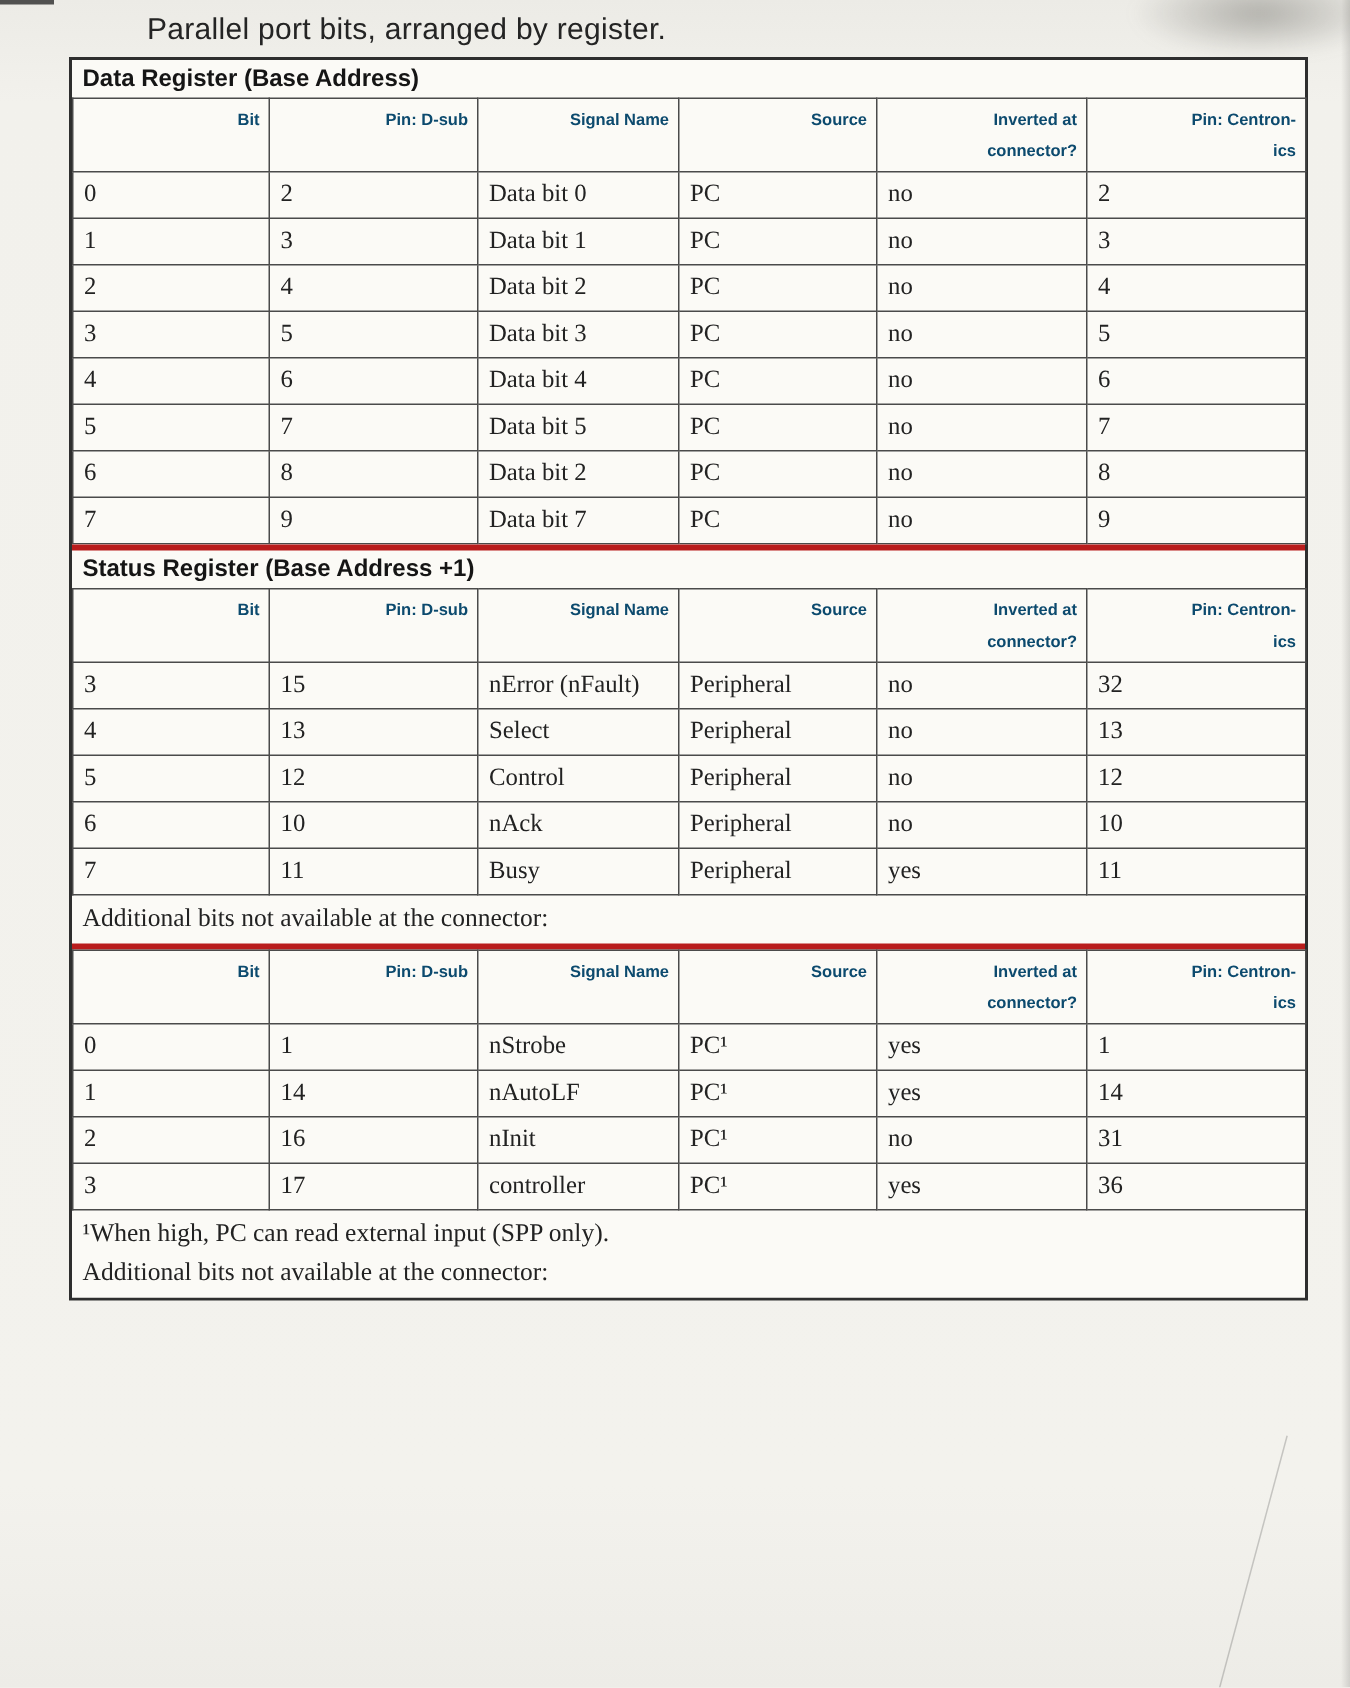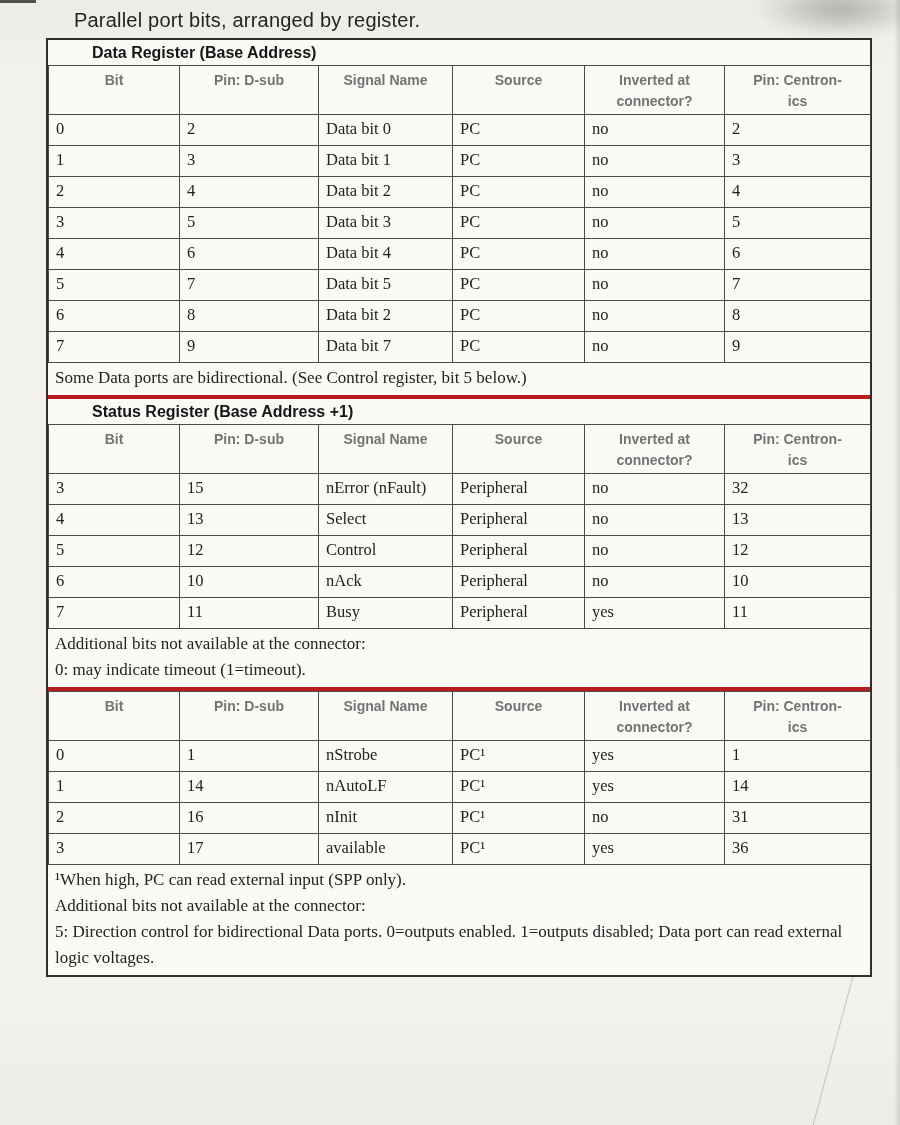--- a/index.html
+++ b/index.html
@@ -20,57 +20,56 @@
   .corner-smudge{position:absolute;right:-24px;top:-20px;width:170px;height:58px;
     background:radial-gradient(ellipse at center,rgba(105,104,98,.45),rgba(105,104,98,0) 70%);
     filter:blur(5px);}
   .right-edge-shadow{position:absolute;right:0;top:0;width:6px;height:100%;
     background:linear-gradient(90deg,rgba(0,0,0,0),rgba(0,0,0,.12));}
   .scratch{position:absolute;right:88px;bottom:-6px;width:1px;height:180px;
     background:rgba(80,80,78,.28);transform:rotate(15deg);transform-origin:bottom center;}
 
   .page-title{
     margin:0;
-    padding:9px 0 6px 74px;
+    padding:9px 0 6px 98px;
     font-size:20px;font-weight:400;color:#242424;
     letter-spacing:.2px;
   }
   .doc-table{
     position:relative;
     margin-left:46px;
     width:822px;
     background:#fbfaf6;
     border:2px solid #2e2e2e;
     box-sizing:content-box;
     color:#1f1f1f;
   }
   .register-section{background:#fbfaf6;}
   .register-section + .register-section{border-top:4px solid #b91c1c;}
   .table-title{
     padding:4px 7px 3px;
     font-size:16px;font-weight:700;color:#151515;
     font-family:"Liberation Sans",sans-serif;
-    margin-left:37px;
   }
   table.grid{
     width:100%;
     border-collapse:collapse;
     table-layout:fixed;
   }
   table.grid col.c0{width:131px}
   table.grid col.c1{width:139px}
   table.grid col.c2{width:134px}
   table.grid col.c3{width:132px}
   table.grid col.c4{width:140px}
   table.grid col.c5{width:146px}
   table.grid th{
     border:1px solid #4a4a4a;
     font-family:"Liberation Sans",sans-serif;
-    font-size:14px;font-weight:700;color:#737373;
-    text-align:center;vertical-align:top;
+    font-size:11px;font-weight:700;color:#0c4a6e;
+    text-align:right;vertical-align:top;
     padding:4px 6px 2px;
     height:46px;box-sizing:border-box;
     white-space:pre-line;line-height:21px;
   }
   table.grid td{
     border:1px solid #4a4a4a;
     font-family:"Liberation Serif",serif;
     font-size:16.5px;color:#222;
     vertical-align:top;
     padding:2px 7px;
@@ -181,23 +180,20 @@
             <tr>
               <td>7</td>
               <td>9</td>
               <td>Data bit 7</td>
               <td>PC</td>
               <td>no</td>
               <td>9</td>
             </tr>
           </tbody>
         </table>
-        <div class="table-notes">
-          <div class="note-line">Some Data ports are bidirectional. (See Control register, bit 5 below.)</div>
-        </div>
       </section>
       <section class="register-section">
         <div class="table-title">Status Register (Base Address +1)</div>
         <table class="grid">
           <colgroup>
             <col class="c0">
             <col class="c1">
             <col class="c2">
             <col class="c3">
             <col class="c4">
@@ -253,21 +249,20 @@
               <td>11</td>
               <td>Busy</td>
               <td>Peripheral</td>
               <td>yes</td>
               <td>11</td>
             </tr>
           </tbody>
         </table>
         <div class="table-notes">
           <div class="note-line">Additional bits not available at the connector:</div>
-          <div class="note-line">0: may indicate timeout (1=timeout).</div>
         </div>
       </section>
       <section class="register-section">
         <table class="grid">
           <colgroup>
             <col class="c0">
             <col class="c1">
             <col class="c2">
             <col class="c3">
             <col class="c4">
@@ -306,27 +301,26 @@
               <td>2</td>
               <td>16</td>
               <td>nInit</td>
               <td>PC¹</td>
               <td>no</td>
               <td>31</td>
             </tr>
             <tr>
               <td>3</td>
               <td>17</td>
-              <td>available</td>
+              <td>controller</td>
               <td>PC¹</td>
               <td>yes</td>
               <td>36</td>
             </tr>
           </tbody>
         </table>
         <div class="table-notes">
           <div class="note-line">¹When high, PC can read external input (SPP only).</div>
           <div class="note-line">Additional bits not available at the connector:</div>
-          <div class="note-line">5: Direction control for bidirectional Data ports. 0=outputs enabled. 1=outputs disabled; Data port can read external logic voltages.</div>
         </div>
       </section>
     </div>
 </div>
 
 </body></html>

